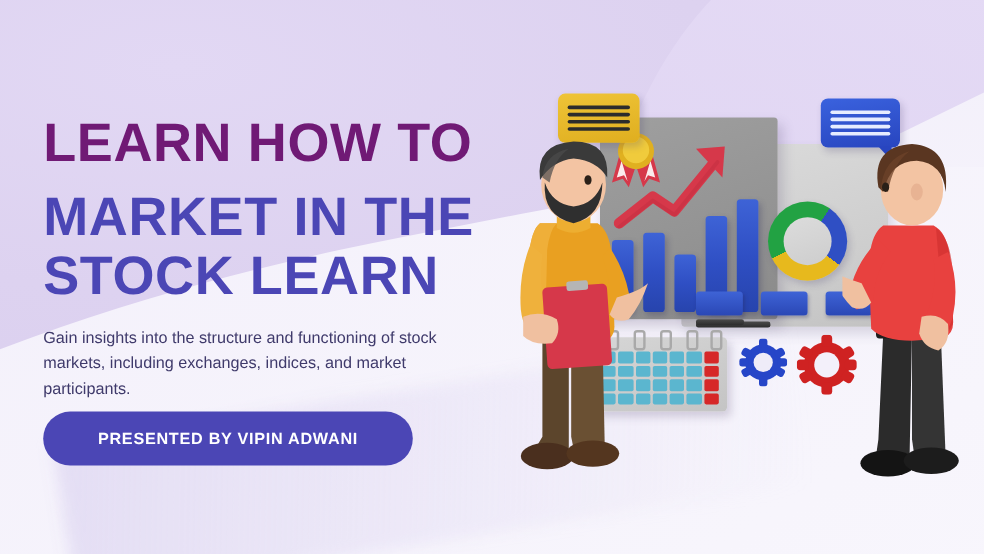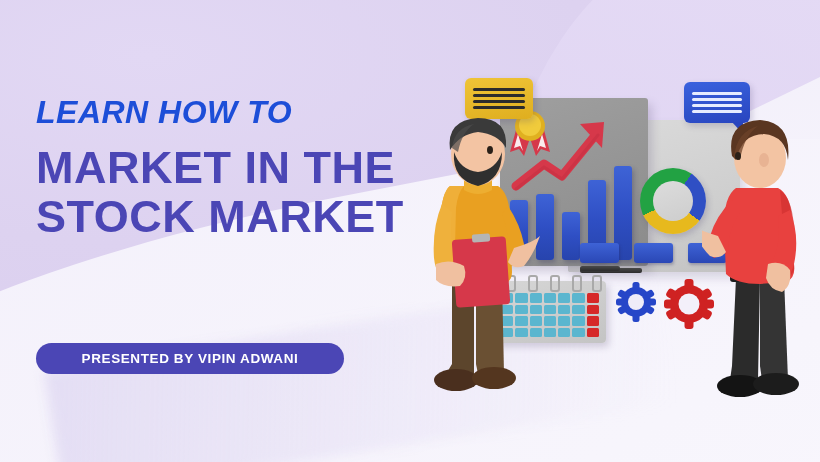--- a/index.html
+++ b/index.html
@@ -37,34 +37,34 @@
   }
   .bg-streak{
     position:absolute;left:50px;bottom:10px;width:620px;height:130px;
     background:linear-gradient(100deg,rgba(214,205,238,.55),rgba(255,255,255,0));
     transform:rotate(-9deg);filter:blur(6px);
   }
 
   
   .copy{position:absolute;left:36px;top:96px;width:400px;}
   .h-pink{
-    font-size:32px;line-height:1.0;font-weight:bold;letter-spacing:.5px;
-    color:#1d4ed8;margin:0 0 16px 0;font-style:italic;
+    font-size:45px;line-height:1.0;font-weight:bold;letter-spacing:.5px;
+    color:#701a75;margin:0 0 16px 0;
   }
   .h-blue{
     font-size:45px;line-height:1.08;font-weight:bold;letter-spacing:.5px;
     color:#4b46b5;margin:0;
   }
   .subtitle{
     margin-top:18px;width:372px;
     font-size:13.5px;line-height:1.55;color:#3f3a6b;
   }
   .cta{
     position:absolute;left:36px;top:343px;
-    width:308px;height:31px;border-radius:23px;
+    width:308px;height:45px;border-radius:23px;
     background:#4b46b5;border:none;cursor:pointer;
     display:flex;align-items:center;justify-content:center;
     color:#ffffff;font-size:13.5px;font-weight:bold;letter-spacing:.6px;
   }
 
   
   .illus{position:absolute;left:410px;top:0;width:410px;height:462px;}
 
   
   .board-grey{
@@ -146,21 +146,22 @@
 
   <div class="bg-base"></div>
   <div class="bg-swoosh-right"></div>
   <div class="bg-swoosh-white2"></div>
   <div class="bg-swoosh-white"></div>
   <div class="bg-streak"></div>
 
   <div class="copy">
     <div class="h-pink">LEARN HOW TO</div>
     <div class="h-blue">MARKET IN THE</div>
-    <div class="h-blue">STOCK MARKET</div>
+    <div class="h-blue">STOCK LEARN</div>
+    <div class="subtitle">Gain insights into the structure and functioning of stock markets, including exchanges, indices, and market participants.</div>
   </div>
 
   <div class="cta">
     <span>PRESENTED BY VIPIN ADWANI</span>
   </div>
 
   <div class="illus">
 
     <div class="board-light"></div>
 

